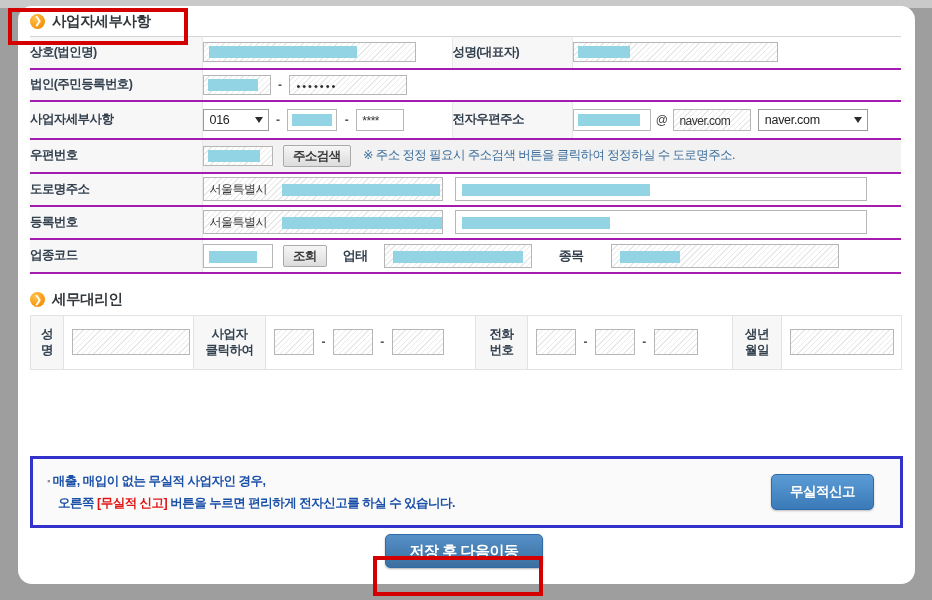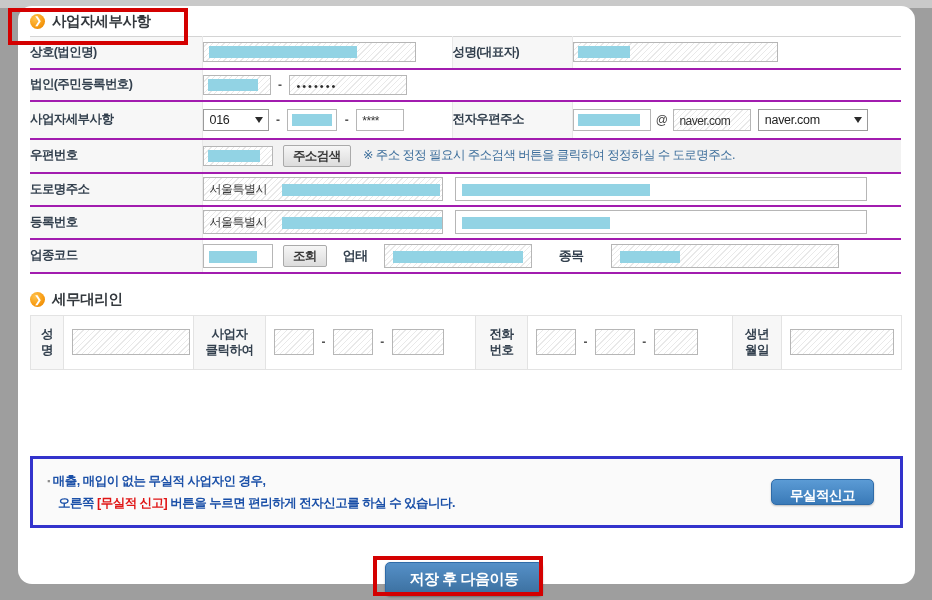--- a/index.html
+++ b/index.html
@@ -222,35 +222,35 @@
     color: #1b50a8; font-weight: bold; letter-spacing: -0.5px;
   }
   .notice-text .sq {
     color: #8a8a8a; font-size: 9px; vertical-align: middle; margin-right: 3px;
   }
   .notice-text .hl { color: #e01414; }
   .notice-text .l2 { padding-left: 11px; display: inline-block; }
   .btn-blue {
     position: absolute;
     right: 26px; top: 50%; transform: translateY(-50%);
-    height: 26px; line-height: 32px;
+    height: 36px; line-height: 32px;
     padding: 0 18px;
     border: 1px solid #2f6ba8;
     border-radius: 5px;
     background: linear-gradient(#5b9bd5, #3a7ab8);
     color: #ffffff; font-size: 13.5px; font-weight: bold;
     letter-spacing: -0.5px;
     box-shadow: 0 1px 2px rgba(0,0,0,0.25);
     cursor: pointer;
   }
 
   
   .bottom-bar {
     position: absolute;
-    left: 0; top: 556px;
+    left: 0; top: 528px;
     width: 928px; height: 44px;
     display: flex; align-items: flex-start; justify-content: center;
   }
   .btn-save {
     margin-top: 6px;
     height: 34px; line-height: 32px;
     padding: 0 24px;
     border: 1px solid #2f6ba8;
     border-radius: 5px;
     background: linear-gradient(#5590c8, #3b6f9e);

